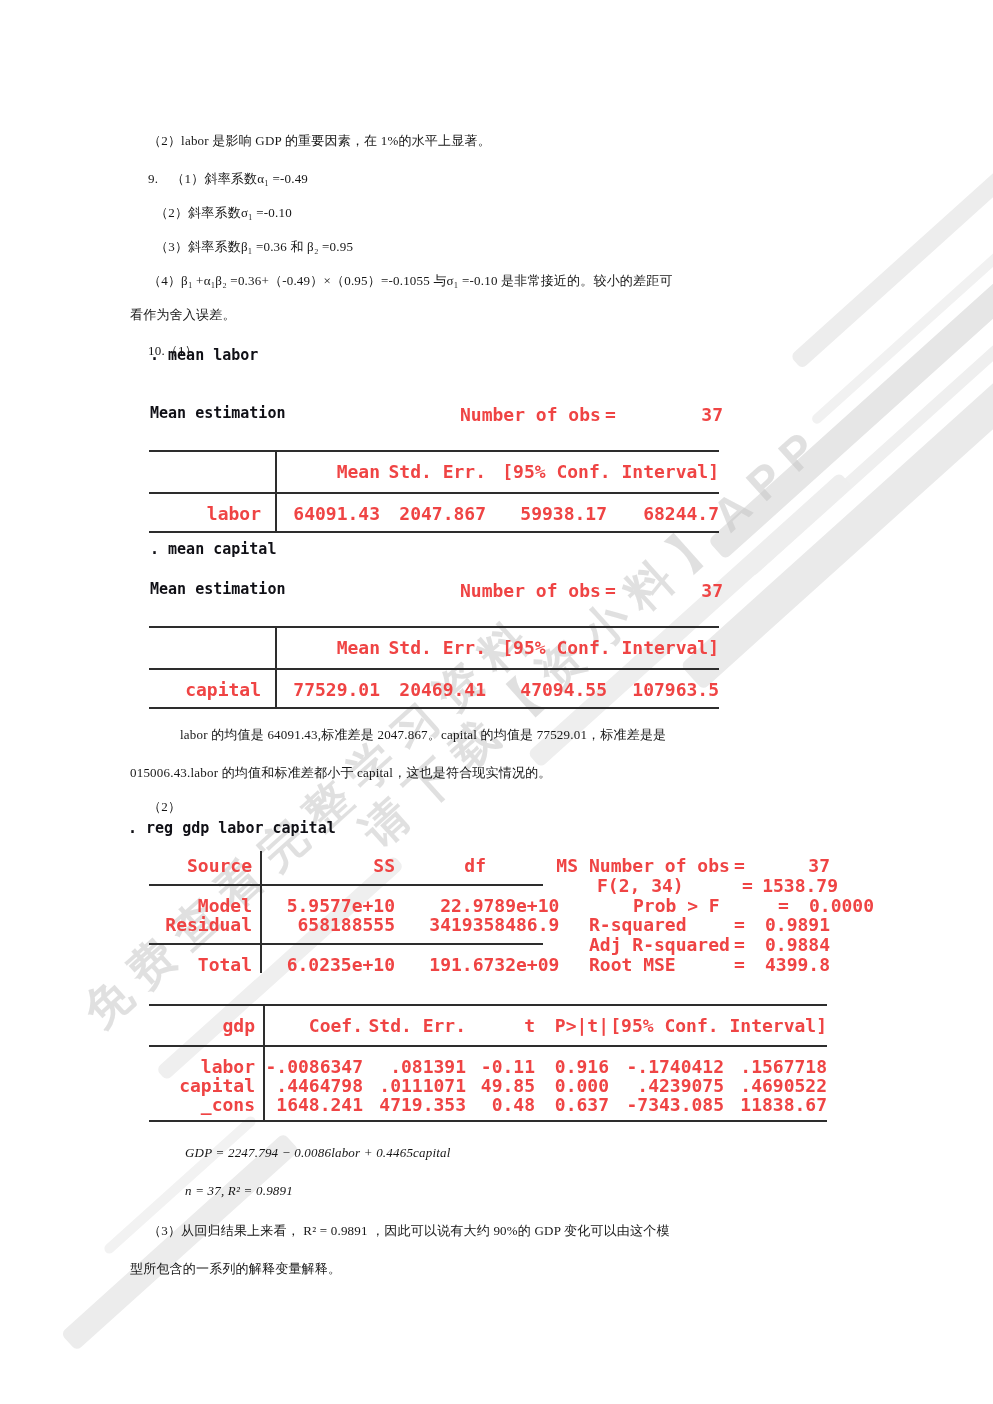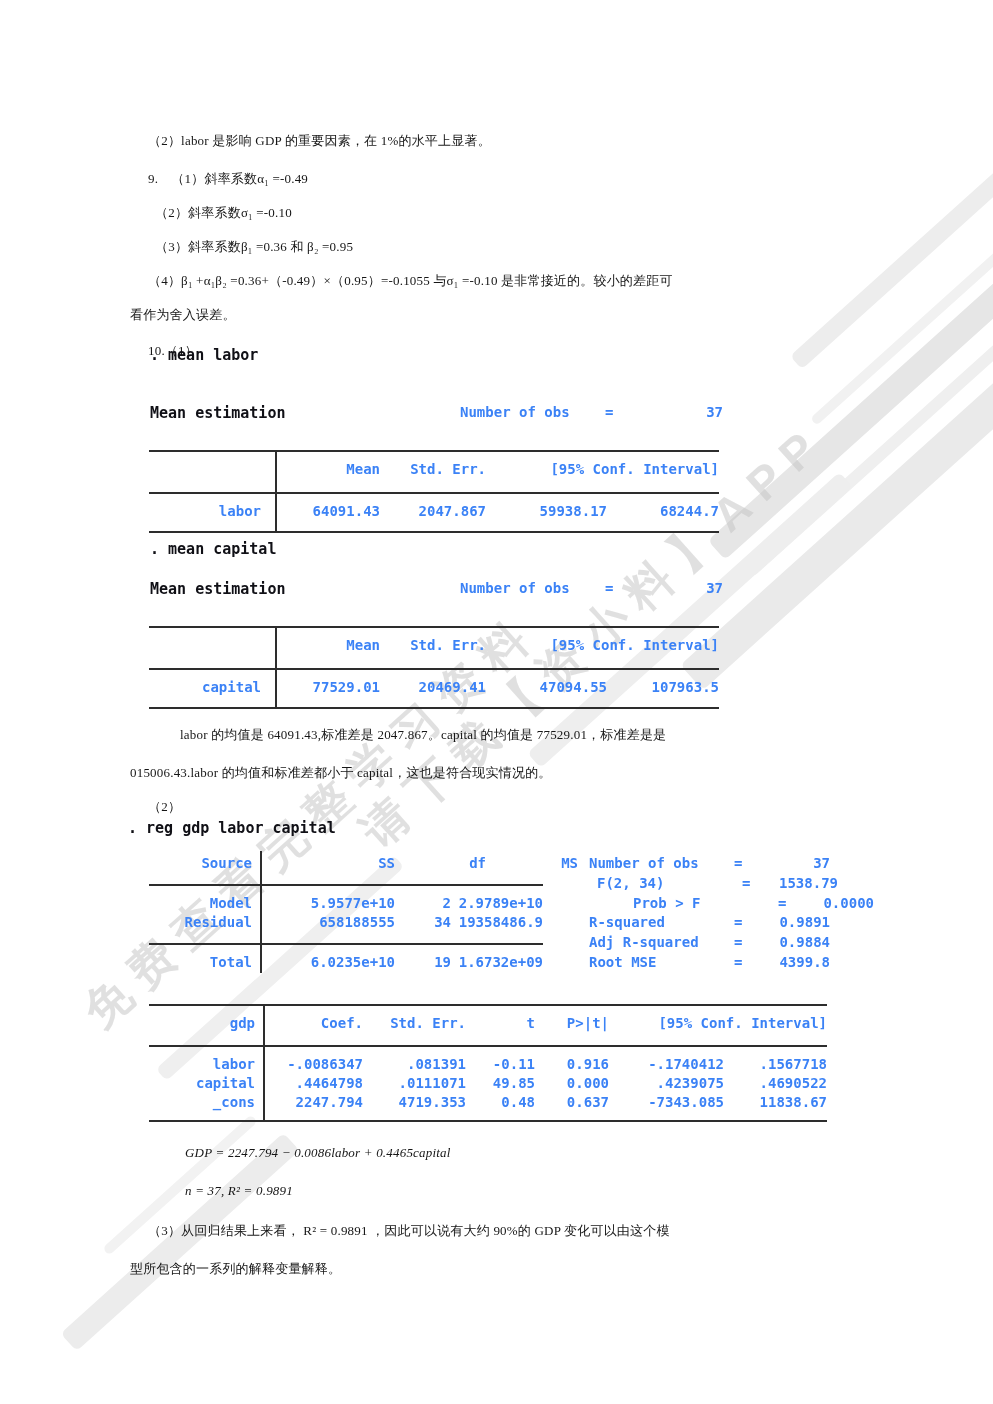--- a/index.html
+++ b/index.html
@@ -12,21 +12,21 @@
       font-weight:700;font-size:46px;letter-spacing:13px;color:#c3c3c3;opacity:.5;
       transform:rotate(-42deg);transform-origin:left bottom;white-space:pre;}
   
   .tx{position:absolute;z-index:2;font-size:13px;line-height:26px;white-space:pre;
       letter-spacing:.2px;}
   .it{font-style:italic;}
   
   .mono{position:absolute;z-index:2;font-family:"DejaVu Sans Mono","Liberation Mono",monospace;
         font-weight:700;font-size:15px;color:#101016;white-space:pre;}
   .mrow{position:absolute;z-index:2;display:flex;font-family:"DejaVu Sans Mono","Liberation Mono",monospace;
-        font-weight:700;font-size:14px;color:#3b82f6;white-space:pre;left:149px;}
+        font-weight:700;font-size:18px;color:#ef4444;white-space:pre;left:149px;}
   .mrow span{display:block;text-align:right;}
   .lab112{width:112px;} .gap14{width:14px;} .c105{width:105px;} .c106{width:106px;}
   .c121{width:121px;} .c112{width:112px;} .c233{width:233px;}
   .lab103{width:103px;} .gap8{width:8px;} .c135{width:135px;} .c56{width:56px;} .c92{width:92px;}
   .lab106{width:106px;} .c100{width:100px;} .c103{width:103px;} .c69{width:69px;}
   .c74{width:74px;} .c115{width:115px;} .c218{width:218px;}
   .statlab{width:145px;text-align:left!important;}
   .stateq{width:16px;text-align:left!important;}
   .statval{width:80px;}
   .obslab{width:145px;text-align:left!important;}
@@ -201,21 +201,21 @@
     <span class="lab106">capital</span><span class="gap8"></span>
     <span class="c100">.4464798</span>
     <span class="c103">.0111071</span>
     <span class="c69">49.85</span>
     <span class="c74">0.000</span>
     <span class="c115">.4239075</span>
     <span class="c103">.4690522</span>
   </div>
   <div class="mrow" style="top:1094px;">
     <span class="lab106">_cons</span><span class="gap8"></span>
-    <span class="c100">2247.794</span>
+    <span class="c100">1648.241</span>
     <span class="c103">4719.353</span>
     <span class="c69">0.48</span>
     <span class="c74">0.637</span>
     <span class="c115">-7343.085</span>
     <span class="c103">11838.67</span>
   </div>
   <div class="hrule" style="left:149px;top:1120px;width:678px;"></div>
 
   <div class="tx it" style="left:185px;top:1140px;">GDP = 2247.794 − 0.0086labor + 0.4465capital</div>
   <div class="tx it" style="left:185px;top:1178px;">n = 37, R² = 0.9891</div>

